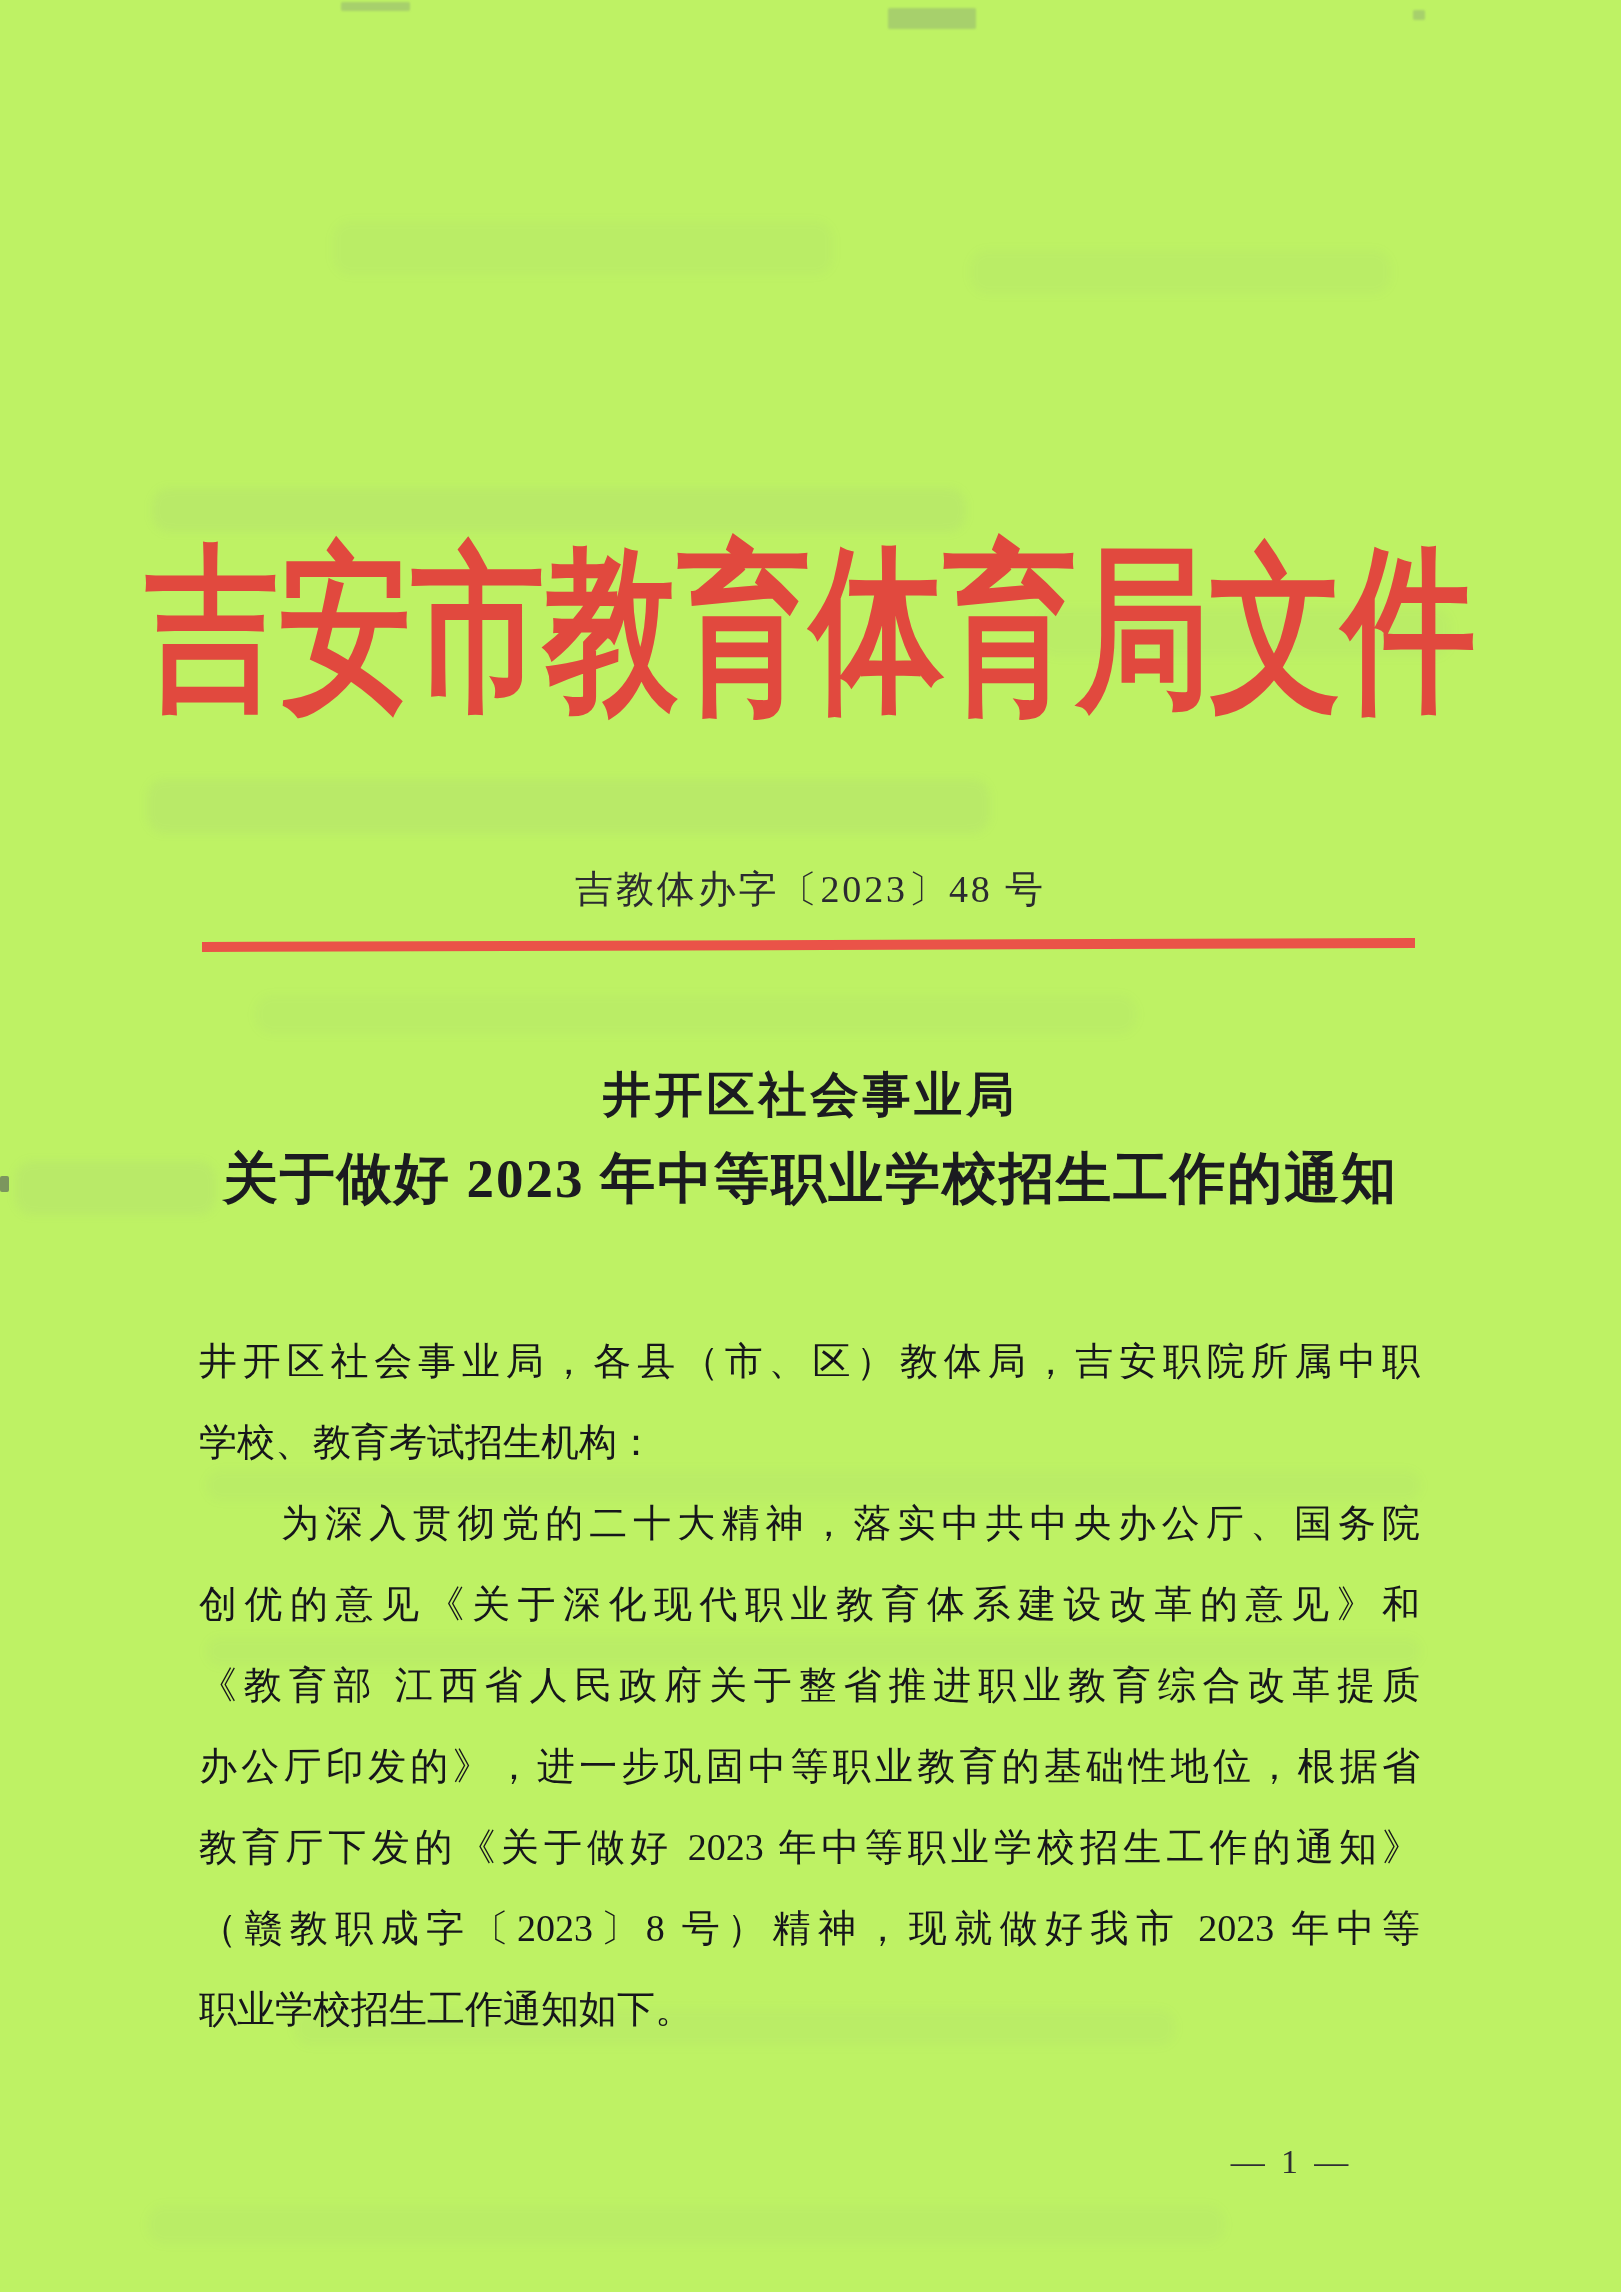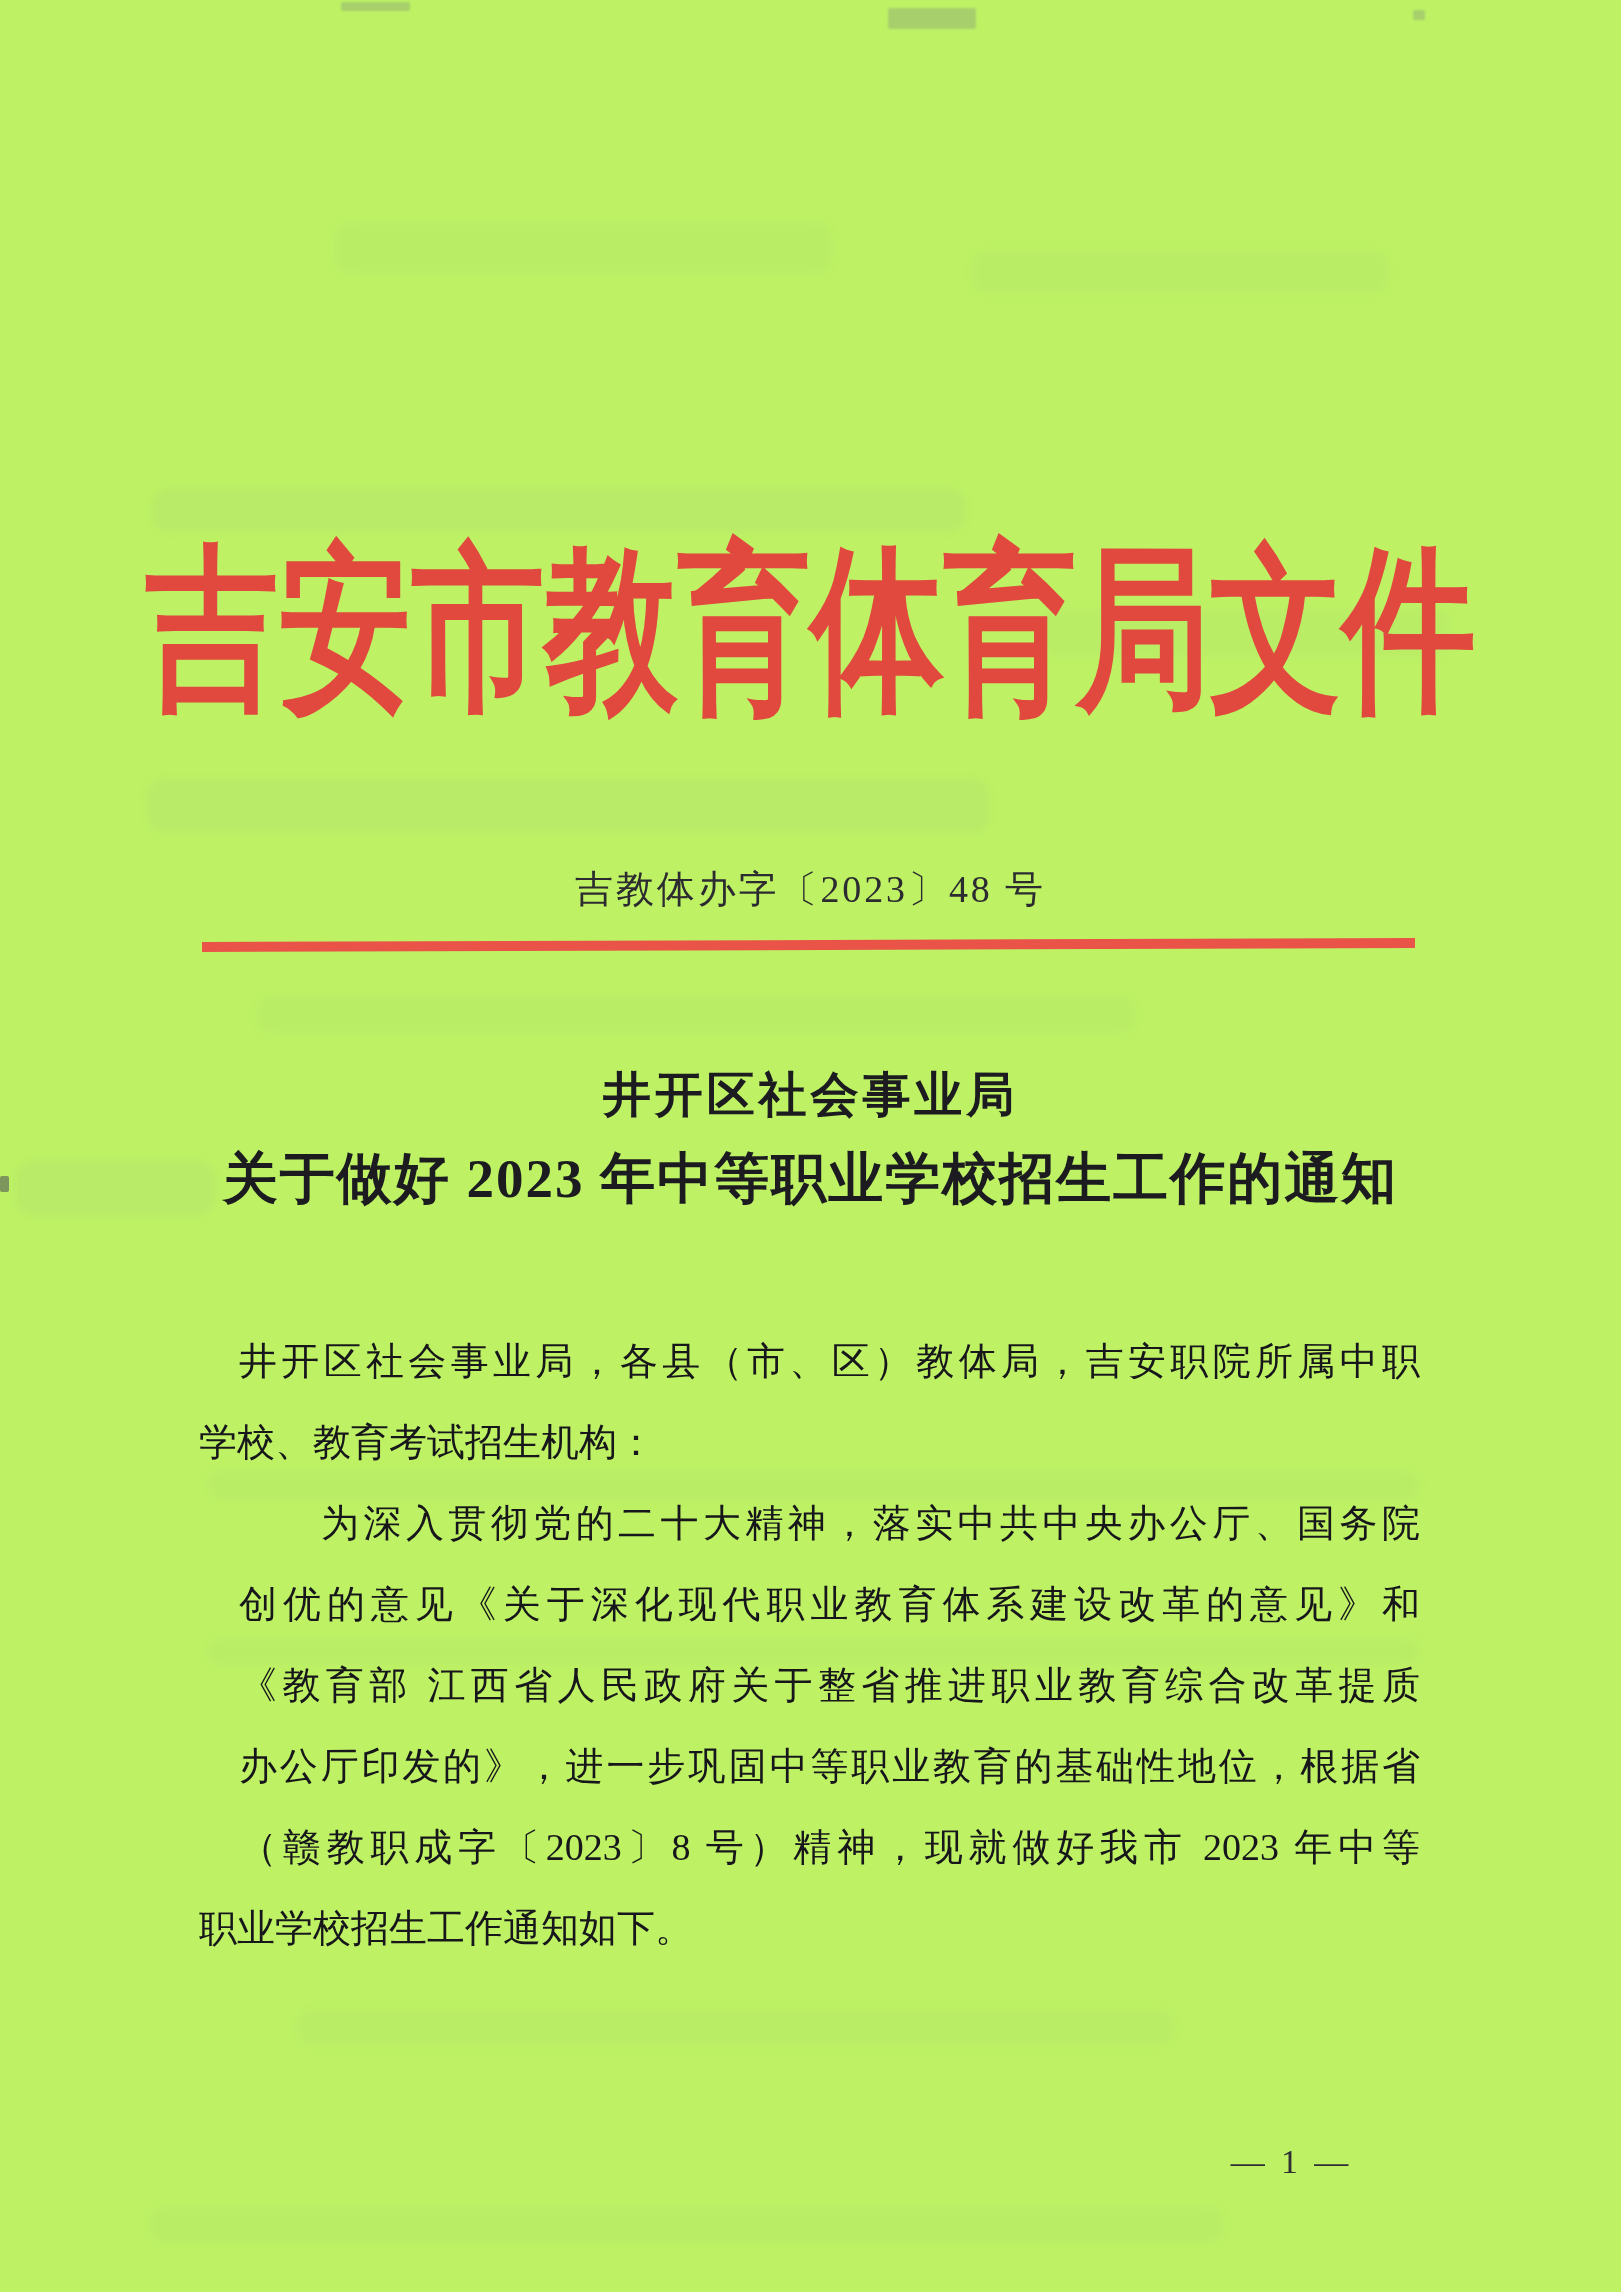--- a/index.html
+++ b/index.html
@@ -115,21 +115,20 @@
   .body-line {
     line-height: 81px;
     height: 81px;
     text-align: left;
     white-space: nowrap;
   }
   .body-line.just {
     white-space: normal;
     text-align: justify;
     text-align-last: justify;
-    margin-left: 40px;
   }
   .body-line.indent { padding-left: 82px; }
 
   
   .page-number {
     position: absolute;
     top: 2143px;
     left: 1223px;
     width: 137px;
     text-align: center;
@@ -171,20 +170,21 @@
     <div class="line2">关于做好 2023 年中等职业学校招生工作的通知</div>
   </div>
 
   <div class="body-text">
       <div class="body-line just">井开区社会事业局，各县（市、区）教体局，吉安职院所属中职</div>
       <div class="body-line">学校、教育考试招生机构：</div>
       <div class="body-line just indent">为深入贯彻党的二十大精神，落实中共中央办公厅、国务院</div>
       <div class="body-line just">创优的意见《关于深化现代职业教育体系建设改革的意见》和</div>
       <div class="body-line just">《教育部 江西省人民政府关于整省推进职业教育综合改革提质</div>
       <div class="body-line just">办公厅印发的》，进一步巩固中等职业教育的基础性地位，根据省</div>
+      <div class="body-line just">教育厅下发的《关于做好 2023 年中等职业学校招生工作的通知》</div>
       <div class="body-line just">（赣教职成字〔2023〕8 号）精神，现就做好我市 2023 年中等</div>
       <div class="body-line">职业学校招生工作通知如下。</div>
     </div>
 
   <div class="page-number">— 1 —</div>
 
 </div>
 
 
 </body></html>

